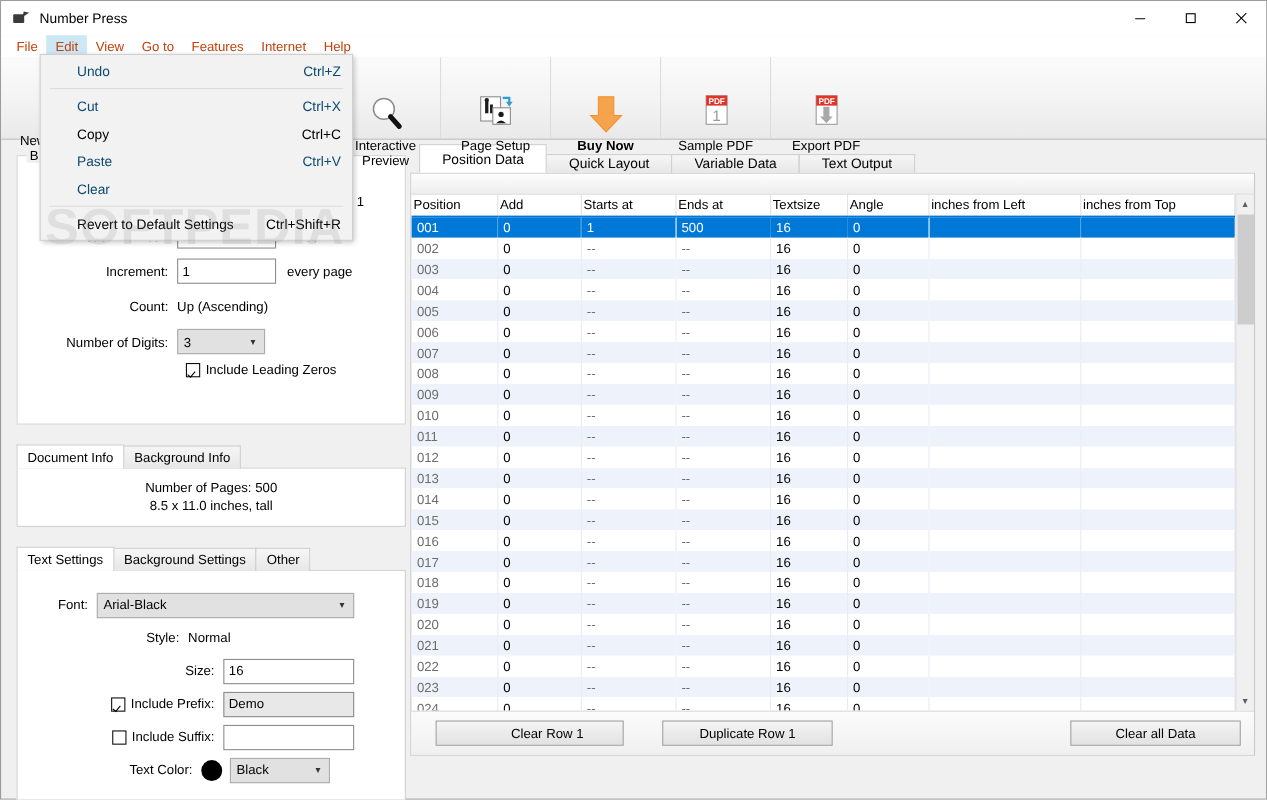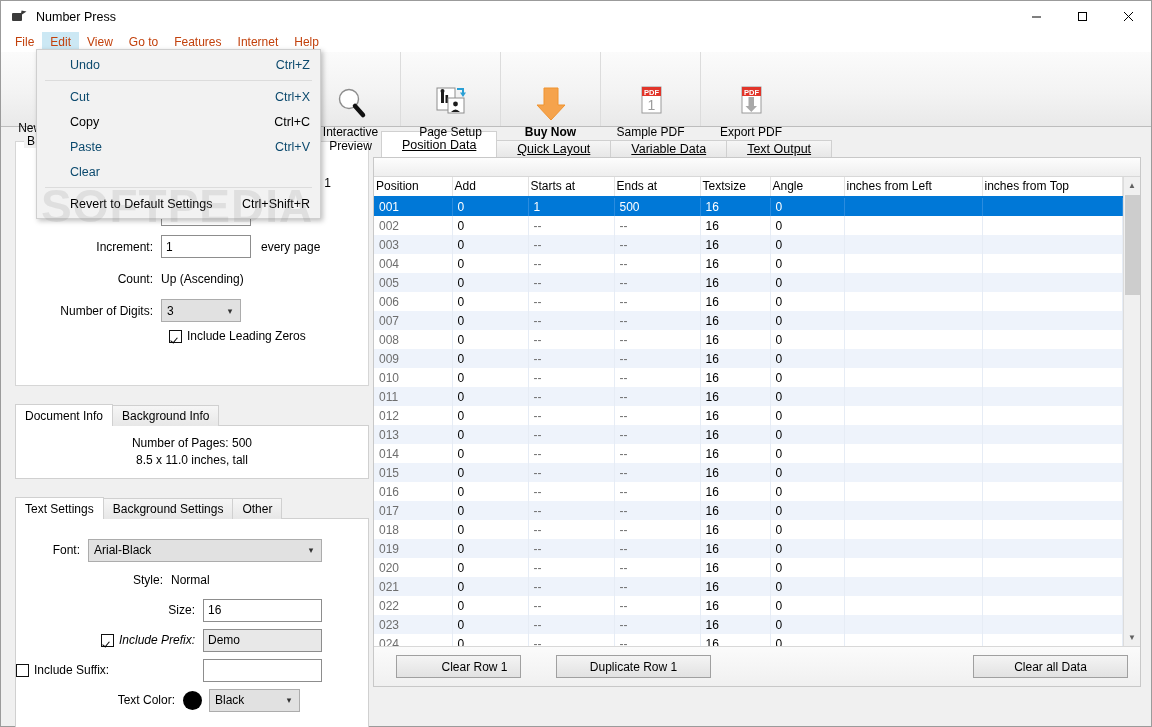--- a/index.html
+++ b/index.html
@@ -154,21 +154,21 @@
   #textsettings-panel { height:210px; padding-top:16px; }
 
   .fs-row { display:flex; align-items:center; height:30px; }
   .fs-lbl { width:72px; text-align:right; padding-right:8px; font-size:12px; }
   .swatch {
     width:19px; height:19px; border-radius:50%; background:#000;
     margin-right:7px; flex:0 0 auto;
   }
 
   
-  #right-tabstrip { padding-left:8px;text-decoration:underline; }
+  #right-tabstrip { padding-left:8px; }
   #right-tabstrip .tab { height:17px; padding:0 20px; font-size:12.5px; }
   #right-tabstrip .tab.active { height:26px; }
   #grid-panel {
     border:1px solid #c8c8c8; background:#fff;
     height:530px; position:relative; display:flex; flex-direction:column;
   }
   #grid-toolstrip {
     height:19px; min-height:19px;
     background:linear-gradient(#fdfdfd,#eeeeee);
     border-bottom:1px solid #d8d8d8;
@@ -214,21 +214,21 @@
     background:linear-gradient(#fbfbfb,#f0f0f0);
     border-top:1px solid #d8d8d8;
     padding:0 12px; position:relative;
   }
   .gbtn {
     height:23px; border:1px solid #a0a0a0; background:linear-gradient(#f4f4f4,#e2e2e2);
     font-family:"Liberation Sans", sans-serif; font-size:12px;
     display:flex; align-items:center; justify-content:center;
     color:#000;
   }
-  #btn-clear-row { width:125px; margin-left:10px;padding-left:32px; }
+  #btn-clear-row { width:171px; margin-left:10px;padding-left:32px; }
   #btn-dup-row { width:155px; margin-left:35px; }
   #btn-clear-all { width:155px; position:absolute; right:12px; }
 
   
   #edit-menu {
     position:absolute; left:35px; top:48px; width:285px;
     background:#f2f2f2; border:1px solid #cfcfcf;
     box-shadow:2px 2px 5px rgba(0,0,0,0.25);
     z-index:100; padding:2px 0 2px 0;
   }
@@ -479,29 +479,29 @@
             <div class="fs-lbl" style="width:155px">Style:</div>
             <div class="static-val">Normal</div>
           </div>
 
           <div class="fs-row">
             <div class="fs-lbl" style="width:187px">Size:</div>
             <input class="txtinput" style="width: 119px;" type="text" value="16">
           </div>
 
           <div class="fs-row">
-            <div style="width:187px; display:flex; justify-content:flex-end; align-items:center; padding-right:8px;font-style:italic;">
+            <div style="width:187px; display:flex; justify-content:flex-end; align-items:center; padding-right:8px;">
               <span class="chkbox on"></span>
               <span class="chk-lbl">Include Prefix:</span>
             </div>
             <input class="txtinput" style="width: 119px; background: rgb(232, 232, 232);" type="text" value="Demo">
           </div>
 
           <div class="fs-row">
-            <div style="width:187px; display:flex; align-items:center; padding-right:8px;">
+            <div style="width:187px; display:flex; justify-content:flex-end; align-items:center; padding-right:8px;">
               <span class="chkbox"></span>
               <span class="chk-lbl">Include Suffix:</span>
             </div>
             <input class="txtinput" style="width: 119px;" type="text" value="">
           </div>
 
           <div class="fs-row">
             <div class="fs-lbl" style="width:167px">Text Color:</div>
             <span class="swatch"></span>
             <div class="combo" style="width:91px">

